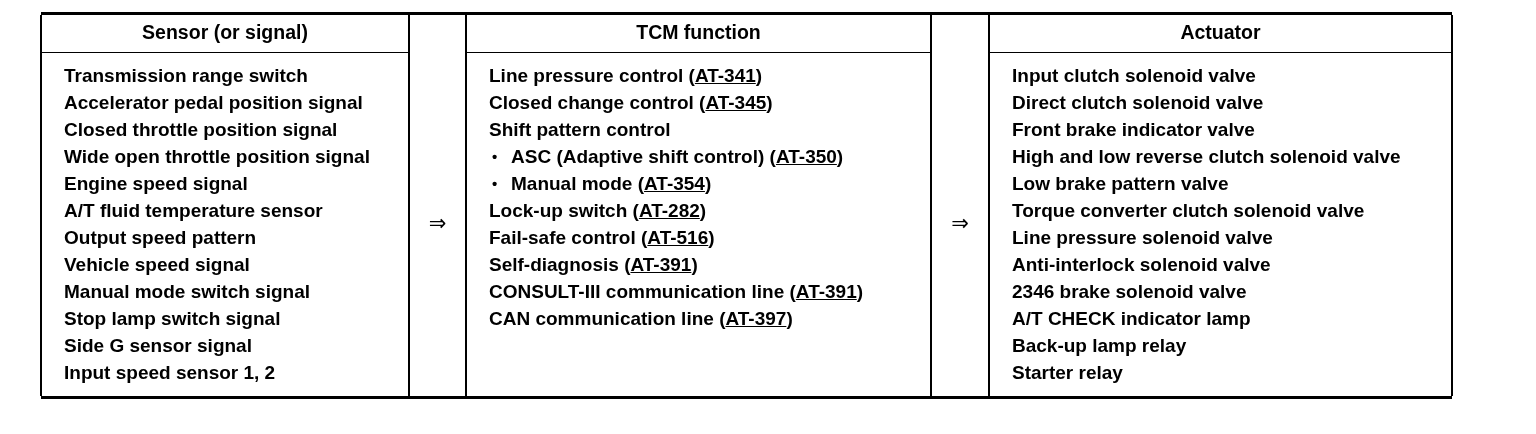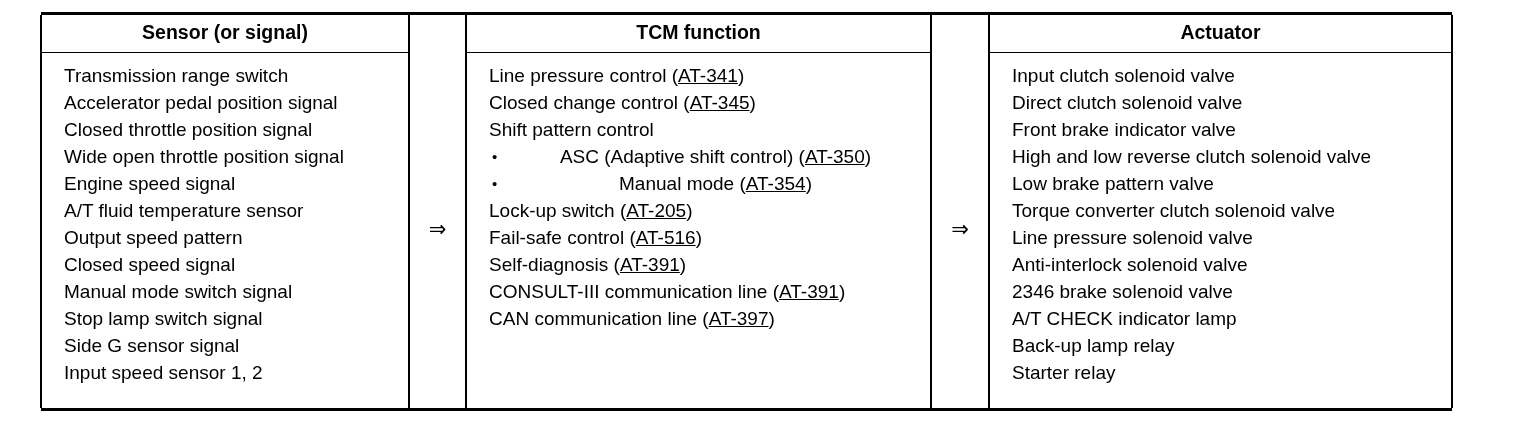--- a/index.html
+++ b/index.html
@@ -72,21 +72,22 @@
   .hdr-gap {
     border: 0;
     padding: 0;
   }
 
   
   .body-cell {
     vertical-align: top;
     border-left: 2.5px solid #000;
     border-right: 2.5px solid #000;
-    padding: 9px 0 22px 0;
+    padding: 9px 0 10px 0;
+    font-weight: bold;
   }
   .arrow-cell {
     vertical-align: middle;
     text-align: center;
     border: 0;
     padding: 0;
   }
   .arrow-glyph {
     font-size: 21px;
     line-height: 1;
@@ -100,21 +101,20 @@
     padding: 0 10px 0 22px;
   }
   ul.items li {
     font-size: 19px;
     line-height: 27px;
     white-space: nowrap;
     position: relative;
   }
   ul.items li.sub {
     padding-left: 22px;
-    text-align: center;
   }
   ul.items li.sub::before {
     content: "\2022";
     position: absolute;
     left: 3px;
     top: 0;
     font-size: 15px;
     line-height: 27px;
   }
   .ref {
@@ -157,40 +157,40 @@
 
       <td class="body-cell">
         <ul class="items">
               <li><span>Transmission range switch</span></li>
               <li><span>Accelerator pedal position signal</span></li>
               <li><span>Closed throttle position signal</span></li>
               <li><span>Wide open throttle position signal</span></li>
               <li><span>Engine speed signal</span></li>
               <li><span>A/T fluid temperature sensor</span></li>
               <li><span>Output speed pattern</span></li>
-              <li><span>Closed speed signal</span></li>
+              <li><span>Vehicle speed signal</span></li>
               <li><span>Manual mode switch signal</span></li>
               <li><span>Stop lamp switch signal</span></li>
               <li><span>Side G sensor signal</span></li>
               <li><span>Input speed sensor 1, 2</span></li>
             </ul>
       </td>
 
       <td class="arrow-cell">
         <span class="arrow-glyph">⇒</span>
       </td>
 
       <td class="body-cell">
         <ul class="items">
               <li><span>Line pressure control</span> (<span class="ref">AT-341</span>)</li>
               <li><span>Closed change control</span> (<span class="ref">AT-345</span>)</li>
               <li><span>Shift pattern control</span></li>
               <li class="sub"><span>ASC (Adaptive shift control)</span> (<span class="ref">AT-350</span>)</li>
               <li class="sub"><span>Manual mode</span> (<span class="ref">AT-354</span>)</li>
-              <li><span>Lock-up switch</span> (<span class="ref">AT-205</span>)</li>
+              <li><span>Lock-up switch</span> (<span class="ref">AT-282</span>)</li>
               <li><span>Fail-safe control</span> (<span class="ref">AT-516</span>)</li>
               <li><span>Self-diagnosis</span> (<span class="ref">AT-391</span>)</li>
               <li><span>CONSULT-III communication line</span> (<span class="ref">AT-391</span>)</li>
               <li><span>CAN communication line</span> (<span class="ref">AT-397</span>)</li>
             </ul>
       </td>
 
       <td class="arrow-cell">
         <span class="arrow-glyph">⇒</span>
       </td>

